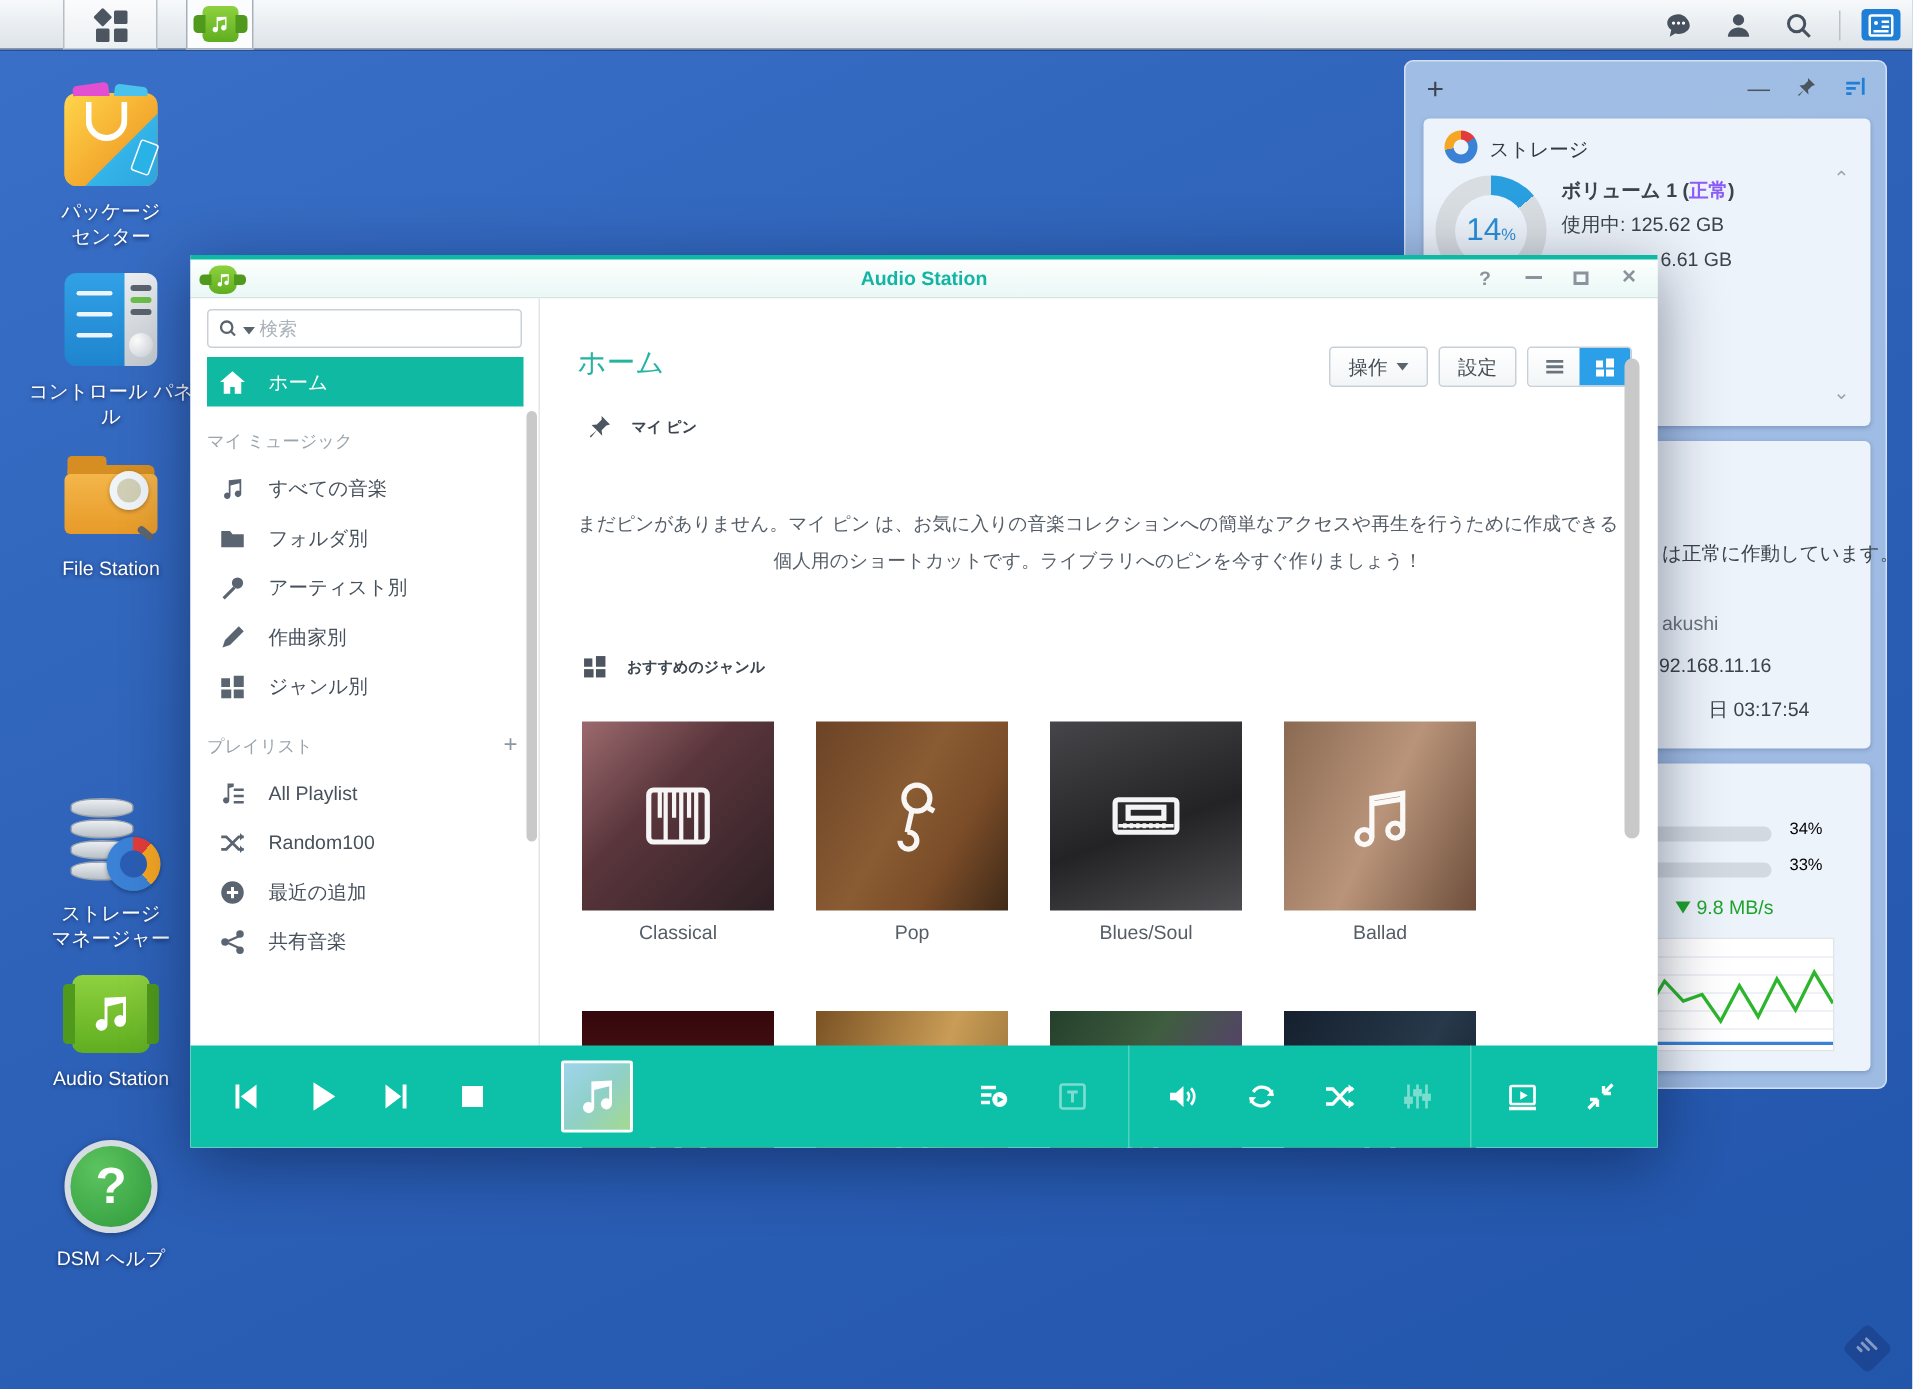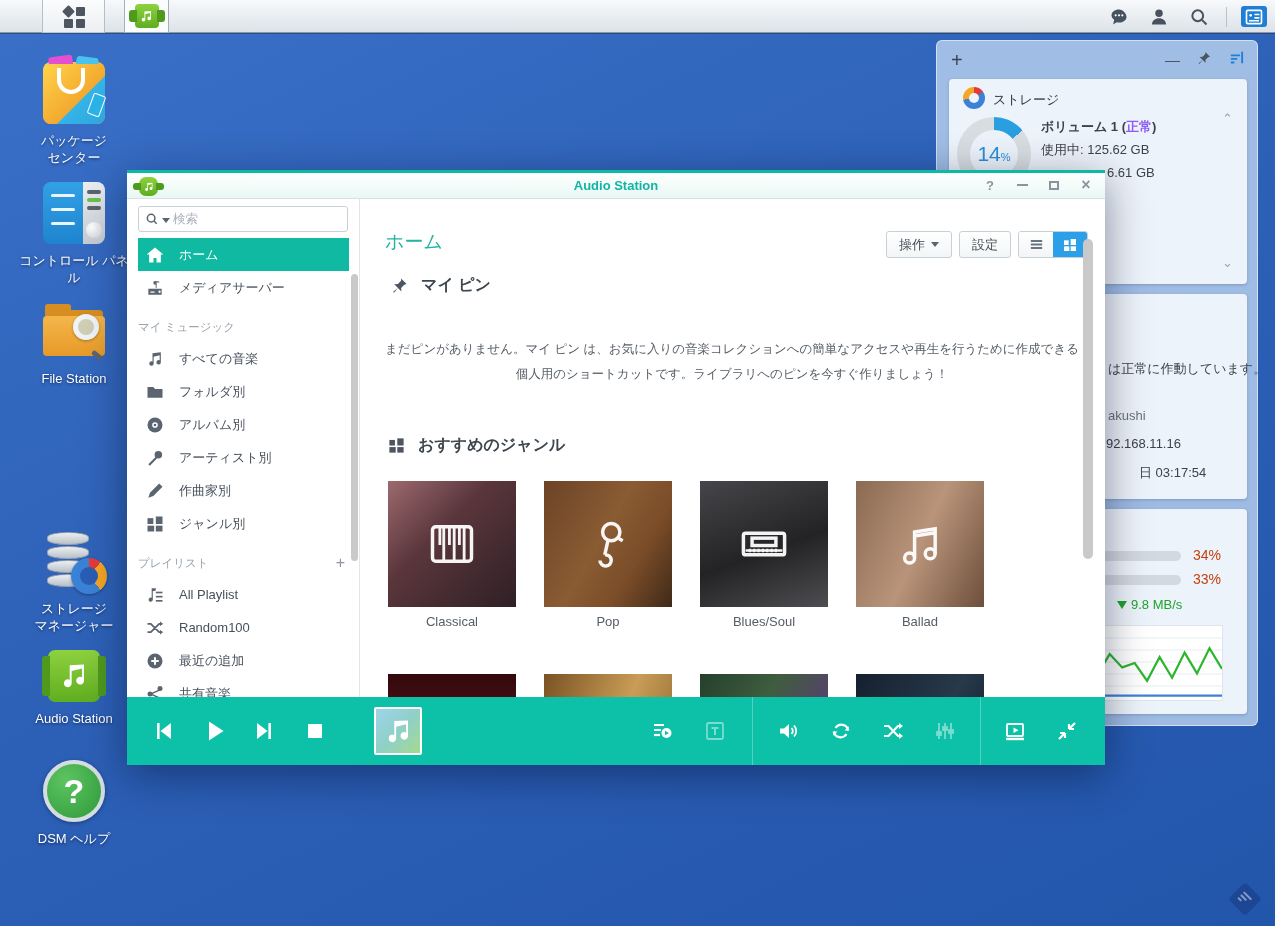--- a/index.html
+++ b/index.html
@@ -94,21 +94,21 @@
   .donut-big::after { content:""; position:absolute; inset:13px; background:#edf3fa; border-radius:50%; }
   .donut-big .pctwrap { position:absolute; inset:0; display:flex; align-items:center; justify-content:center; z-index:2; }
   .donut-big .pct { color:#2a8fd8; font-size:21px; }
   .donut-big .pctsign { color:#2a8fd8; font-size:11px; margin-top:6px; }
   .wc1-text { position:absolute; left:92px; top:36px; font-size:13px; color:#3c434b; line-height:23px; }
   .wc1-text .vol { font-weight:bold; }
   .wc1-text .ok { color:#8b5cf6; font-weight:bold; }
   .wc1-frag { margin-left:66px; }
   .frag { position:absolute; font-size:13px; color:#3c434b; white-space:nowrap; }
   .bar-track { position:absolute; left:10px; width:222px; height:10px; background:#d3d9e0; border-radius:5px; }
-  .bar-pct { position:absolute; left:244px; font-size:14px; color:#c2410c; }
+  .bar-pct { position:absolute; left:244px; font-size:11px; color:#000000; }
   .dspeed { position:absolute; left:168px; top:88px; color:#1fa32c; font-size:13px; display:flex; align-items:center; gap:4px; }
   .dspeed .arr { width:0; height:0; border-left:5px solid transparent; border-right:5px solid transparent; border-top:8px solid #1fa32c; }
   .chartbox { position:absolute; left:10px; top:116px; width:264px; height:76px; background:#fff; border:1px solid #dfe5ec; }
 
   
   .win { position:absolute; left:127px; top:170px; width:978px; height:595px; background:#fff;
     box-shadow:0 10px 40px rgba(0,10,40,.45); z-index:20; }
   .titlebar { position:relative; height:29px; background:linear-gradient(#fdfffe,#e9f8f5);
     border-top:3px solid #0cb9a2; border-bottom:1px solid #d8e2e0; }
   .titlebar .appic { position:absolute; left:12px; top:4px; width:19px; height:19px; }
@@ -136,21 +136,21 @@
   .m-head { position:absolute; left:25px; top:30px; font-size:19px; color:#26b3a2; }
   .m-toolbar { position:absolute; top:32px; right:17px; display:flex; gap:7px; }
   .btn { height:27px; padding:0 12px; background:linear-gradient(#fff,#f2f5f7); border:1px solid #c8d0d7; border-radius:3px;
     font-size:13px; color:#444c55; display:flex; align-items:center; gap:6px; cursor:pointer; }
   .btn .caret { width:0; height:0; border-left:4px solid transparent; border-right:4px solid transparent; border-top:5px solid #5a646e; }
   .seg { display:flex; border:1px solid #c8d0d7; border-radius:3px; overflow:hidden; height:27px; }
   .seg .sg { width:34px; display:flex; align-items:center; justify-content:center; cursor:pointer; background:linear-gradient(#fff,#f2f5f7); color:#6a747e; }
   .seg .sg.on { background:#2b9fe8; color:#fff; }
   .sect-row { position:absolute; display:flex; align-items:center; gap:12px; color:#3d454e; }
   .sect-row .si { width:19px; height:19px; color:#4c5560; }
-  .sect-row .st { font-size:16px; font-weight:bold; }
+  .sect-row .st { font-size:10px; font-weight:bold; }
   .pin-text { position:absolute; left:22px; top:138px; width:700px; text-align:center; font-size:12.5px; color:#555d66; line-height:25px; }
   .tile { position:absolute; width:128px; height:126px; cursor:pointer; display:flex; align-items:center; justify-content:center; }
   .tile svg { width:52px; height:52px; color:#fff; opacity:.95; }
   .tile-lbl { position:absolute; width:128px; text-align:center; font-size:13px; color:#555d66; }
   .bg-classical { background:linear-gradient(135deg,#9c6a6e 0%,#5a363c 40%,#2e2025 100%); }
   .bg-pop { background:linear-gradient(120deg,#6b4326 0%,#8a5c33 45%,#7a4c28 70%,#3f2a18 100%); }
   .bg-blues { background:linear-gradient(160deg,#46464a 0%,#232325 55%,#4e4e52 100%); }
   .bg-ballad { background:linear-gradient(115deg,#8a6a52 0%,#b9947a 50%,#6e4f3c 100%); }
   .bg-r2a { background:linear-gradient(180deg,#33080c,#5c171c 60%,#40100f); }
   .bg-r2b { background:linear-gradient(110deg,#7a5224,#c99d56 55%,#8a6530); }
@@ -396,52 +396,36 @@
         <span class="caret"></span>
         <input type="text" placeholder="検索" style="">
       </div>
 
       <div class="srow sel">
         <svg class="si" viewBox="0 0 24 24" fill="currentColor">
             <path d="M12 3l10 8.5h-3V21h-5.2v-5.5h-3.6V21H5v-9.5H2z"></path>
           </svg>
         <span>ホーム</span>
       </div>
-      <div class="srow">
-        <svg class="si" viewBox="0 0 24 24" fill="currentColor">
-            <path d="M12 3.5a2.2 2.2 0 1 0 .8 4.3v4h1.2V5l3 .8V4.2z"></path>
-            <path d="M4 13h16v7H4zm2.5 4.6h5v-1.5h-5z"></path>
-            <circle cx="17.5" cy="16.5" r="1.4" fill="#fff"></circle>
-          </svg>
-        <span>メディアサーバー</span>
-      </div>
 
       <div class="shead">
           <span>マイ ミュージック</span>
         </div>
 
       <div class="srow">
         <svg class="si" viewBox="0 0 24 24" fill="currentColor">
             <path d="M9 5v10.1a2.6 2.6 0 1 0 1.4 2.3V9.2l7.2-1.8v6.2a2.6 2.6 0 1 0 1.4 2.3V4z"></path>
           </svg>
         <span>すべての音楽</span>
       </div>
       <div class="srow">
         <svg class="si" viewBox="0 0 24 24" fill="currentColor">
             <path d="M3 6h7l2 2.5h9V19H3z"></path>
           </svg>
         <span>フォルダ別</span>
-      </div>
-      <div class="srow">
-        <svg class="si" viewBox="0 0 24 24">
-            <circle cx="12" cy="12" r="9" fill="currentColor"></circle>
-            <circle cx="12" cy="12" r="3.4" fill="#fff"></circle>
-            <circle cx="12" cy="12" r="1.6" fill="currentColor"></circle>
-          </svg>
-        <span>アルバム別</span>
       </div>
       <div class="srow">
         <svg class="si" viewBox="0 0 24 24" fill="currentColor">
             <circle cx="16" cy="8" r="4.5"></circle>
             <path d="M12.6 10.8L4 19.4l1.8 1.8 8.6-8.6z"></path>
           </svg>
         <span>アーティスト別</span>
       </div>
       <div class="srow">
         <svg class="si" viewBox="0 0 24 24" fill="currentColor">

